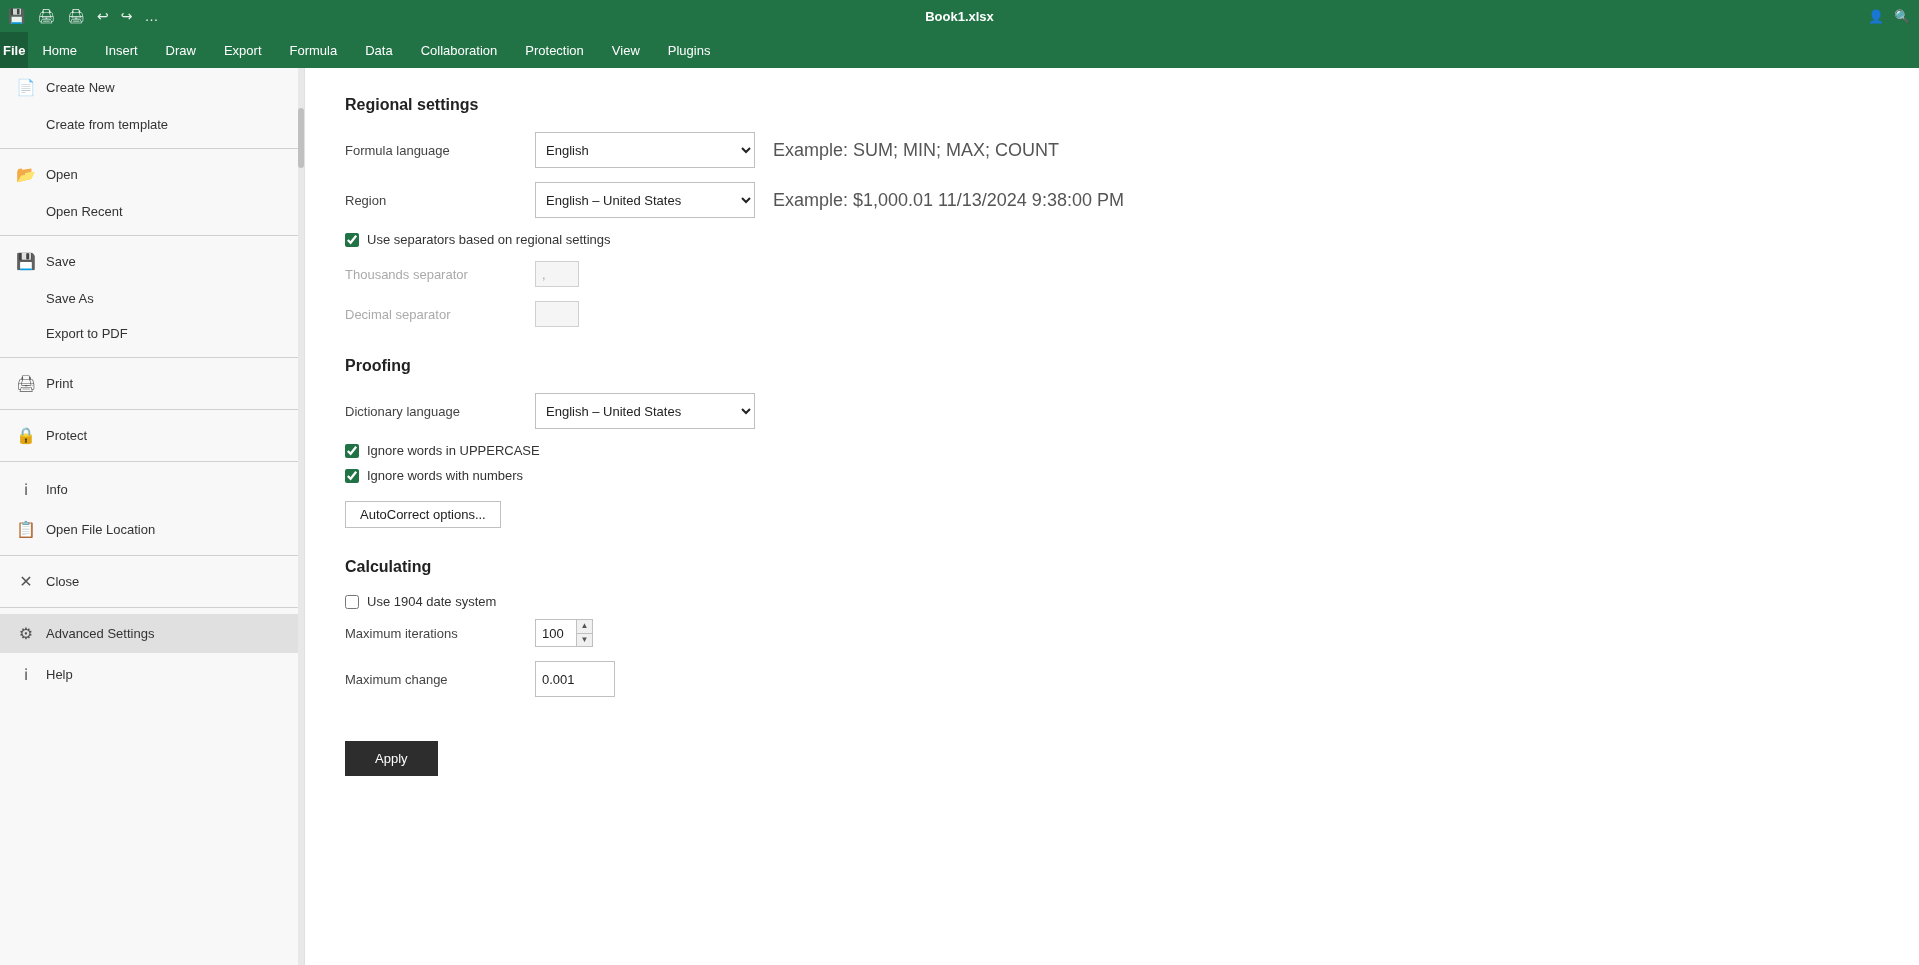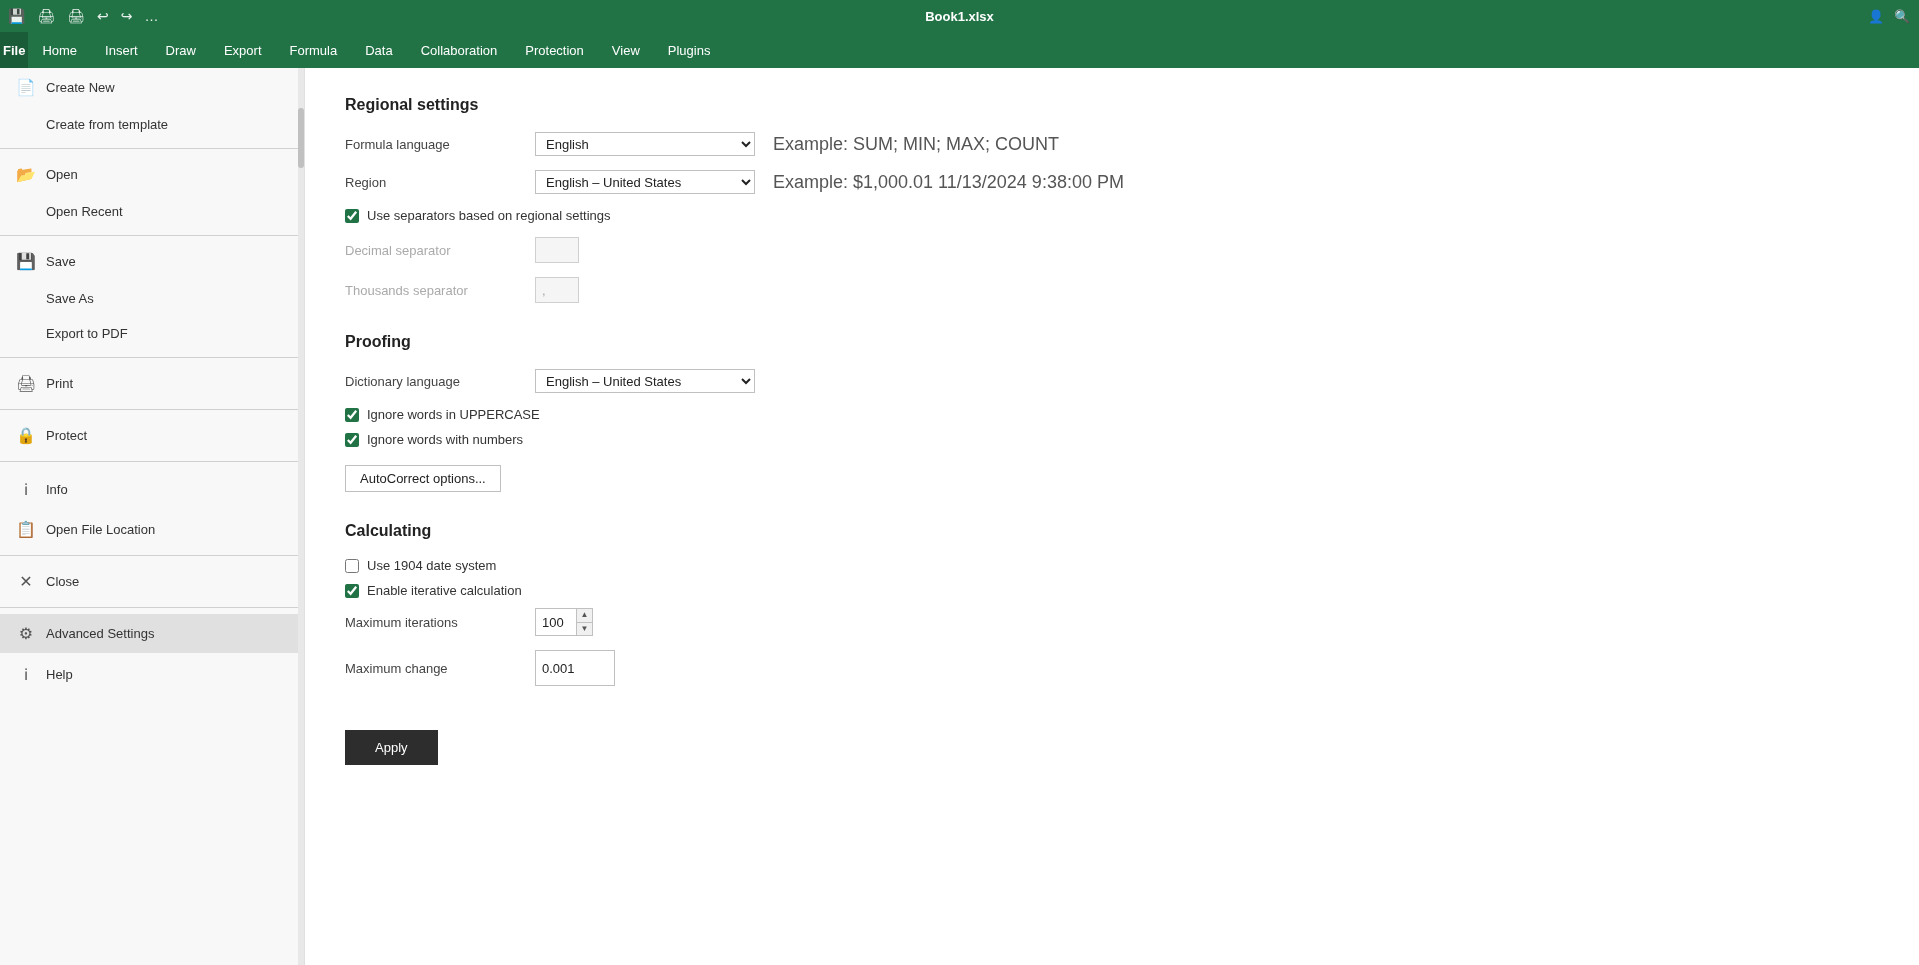--- a/index.html
+++ b/index.html
@@ -129,21 +129,21 @@
       width: 190px;
       min-width: 190px;
       font-size: 13px;
       color: #444;
     }
     .form-label.disabled { color: #aaa; }
     .form-control-area { display: flex; align-items: center; gap: 18px; }
 
     select {
       width: 220px;
-      height: 24px;
+      height: 36px;
       font-size: 13px;
       border: 1px solid #c0c0c0;
       background: white;
       padding: 0 6px;
       color: #222;
       cursor: pointer;
       appearance: auto;
     }
 
     input[type="text"] {
@@ -396,27 +396,27 @@
           <span class="example-text">Example: $1,000.01  11/13/2024 9:38:00 PM</span>
         </div>
       </div>
 
       <div class="checkbox-row" style="margin-left:0; margin-bottom:14px;">
         <input type="checkbox" id="use-separators" checked="" style="">
         <label for="use-separators">Use separators based on regional settings</label>
       </div>
 
       <div class="form-row">
+        <div class="form-label disabled">Thousands separator</div>
+        <input type="text" value="," style="color: rgb(170, 170, 170); background: rgb(245, 245, 245);">
+      </div>
+
+      <div class="form-row">
         <div class="form-label disabled">Decimal separator</div>
         <input type="text" value="" style="color: rgb(170, 170, 170); background: rgb(245, 245, 245);">
-      </div>
-
-      <div class="form-row">
-        <div class="form-label disabled">Thousands separator</div>
-        <input type="text" value="," style="color: rgb(170, 170, 170); background: rgb(245, 245, 245);">
       </div>
     </div>
 
     
     <div class="section-block">
       <div class="section-title">Proofing</div>
 
       <div class="form-row">
         <div class="form-label">Dictionary language</div>
         <select>
@@ -441,24 +441,20 @@
 
     
     <div class="section-block">
       <div class="section-title">Calculating</div>
 
       <div class="checkbox-row">
         <input type="checkbox" id="use-1904" style="">
         <label for="use-1904">Use 1904 date system</label>
       </div>
 
-      <div class="checkbox-row">
-        <input type="checkbox" id="enable-iterative" checked="" style="">
-        <label for="enable-iterative">Enable iterative calculation</label>
-      </div>
 
       <div class="form-row" style="margin-top:8px;">
         <div class="form-label">Maximum iterations</div>
         <div class="spinner-wrap">
           <input type="text" value="100" class="active-input" style="width: 58px; height: 28px; background: white; border: 1px solid rgb(192, 192, 192); color: rgb(34, 34, 34); padding-right: 11px;">
           <div class="spinner-arrows">
             <button class="spinner-up">▲</button>
             <button class="spinner-down">▼</button>
           </div>
         </div>

